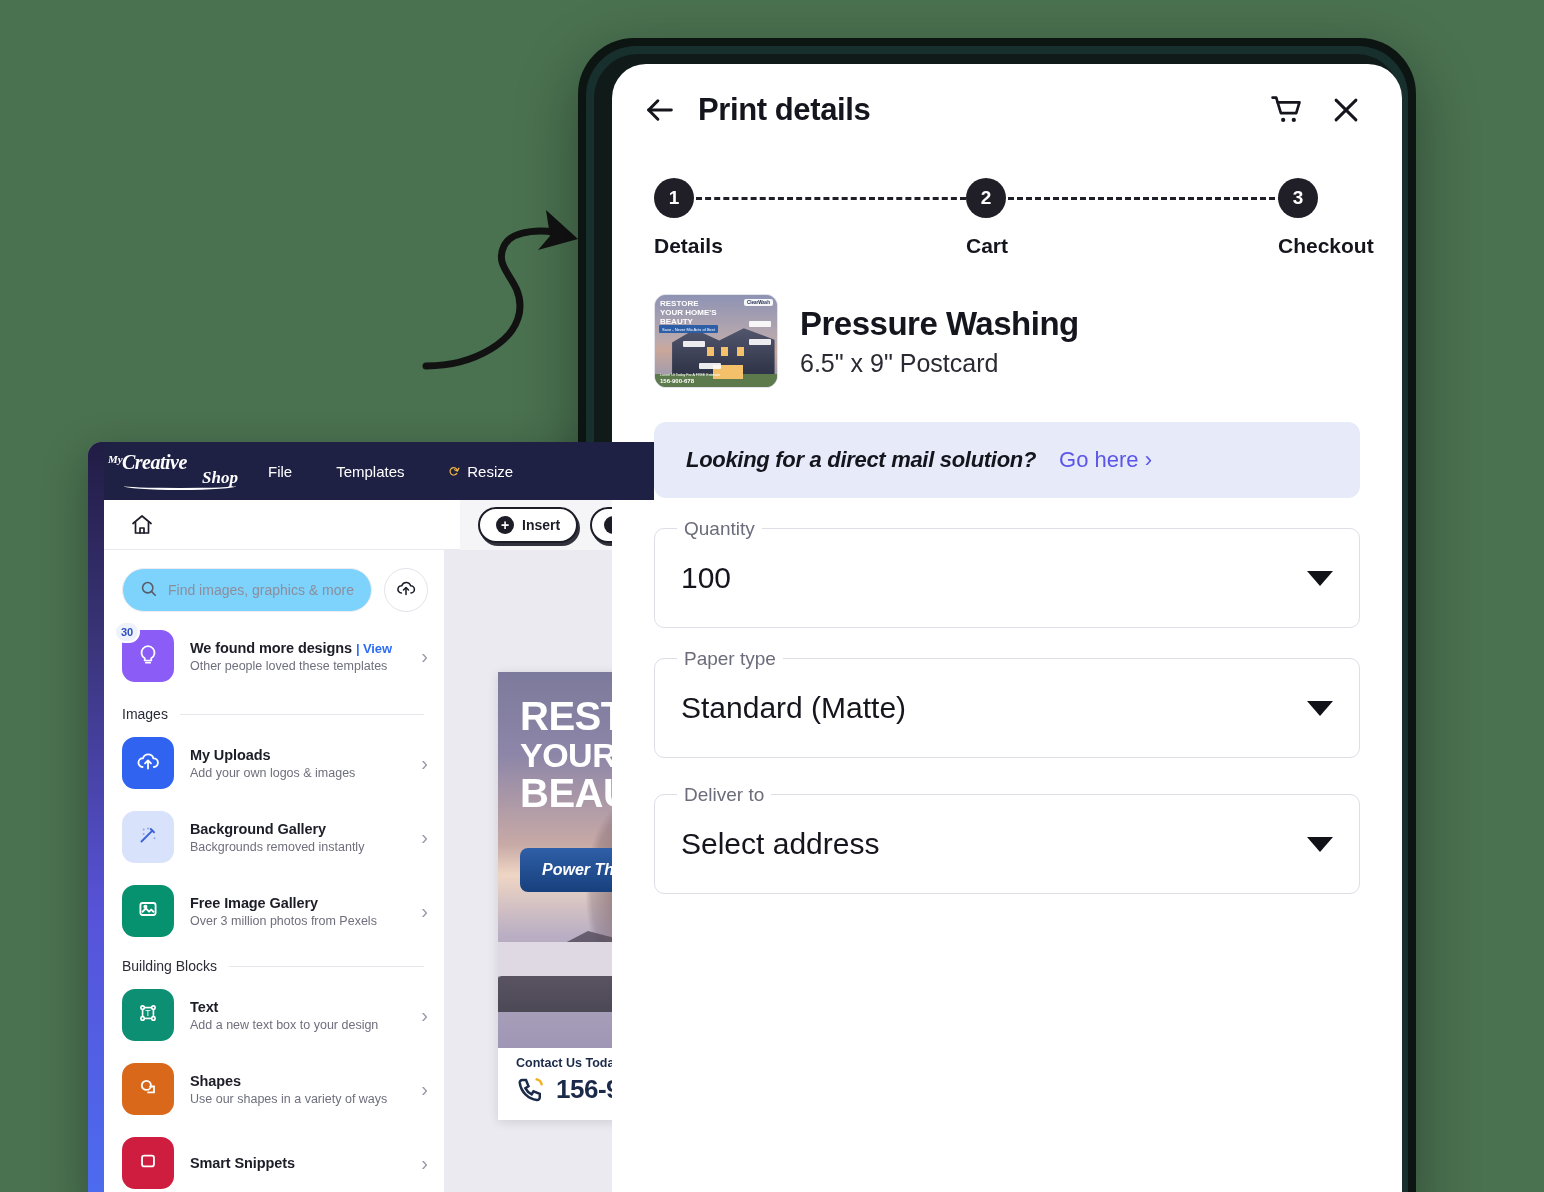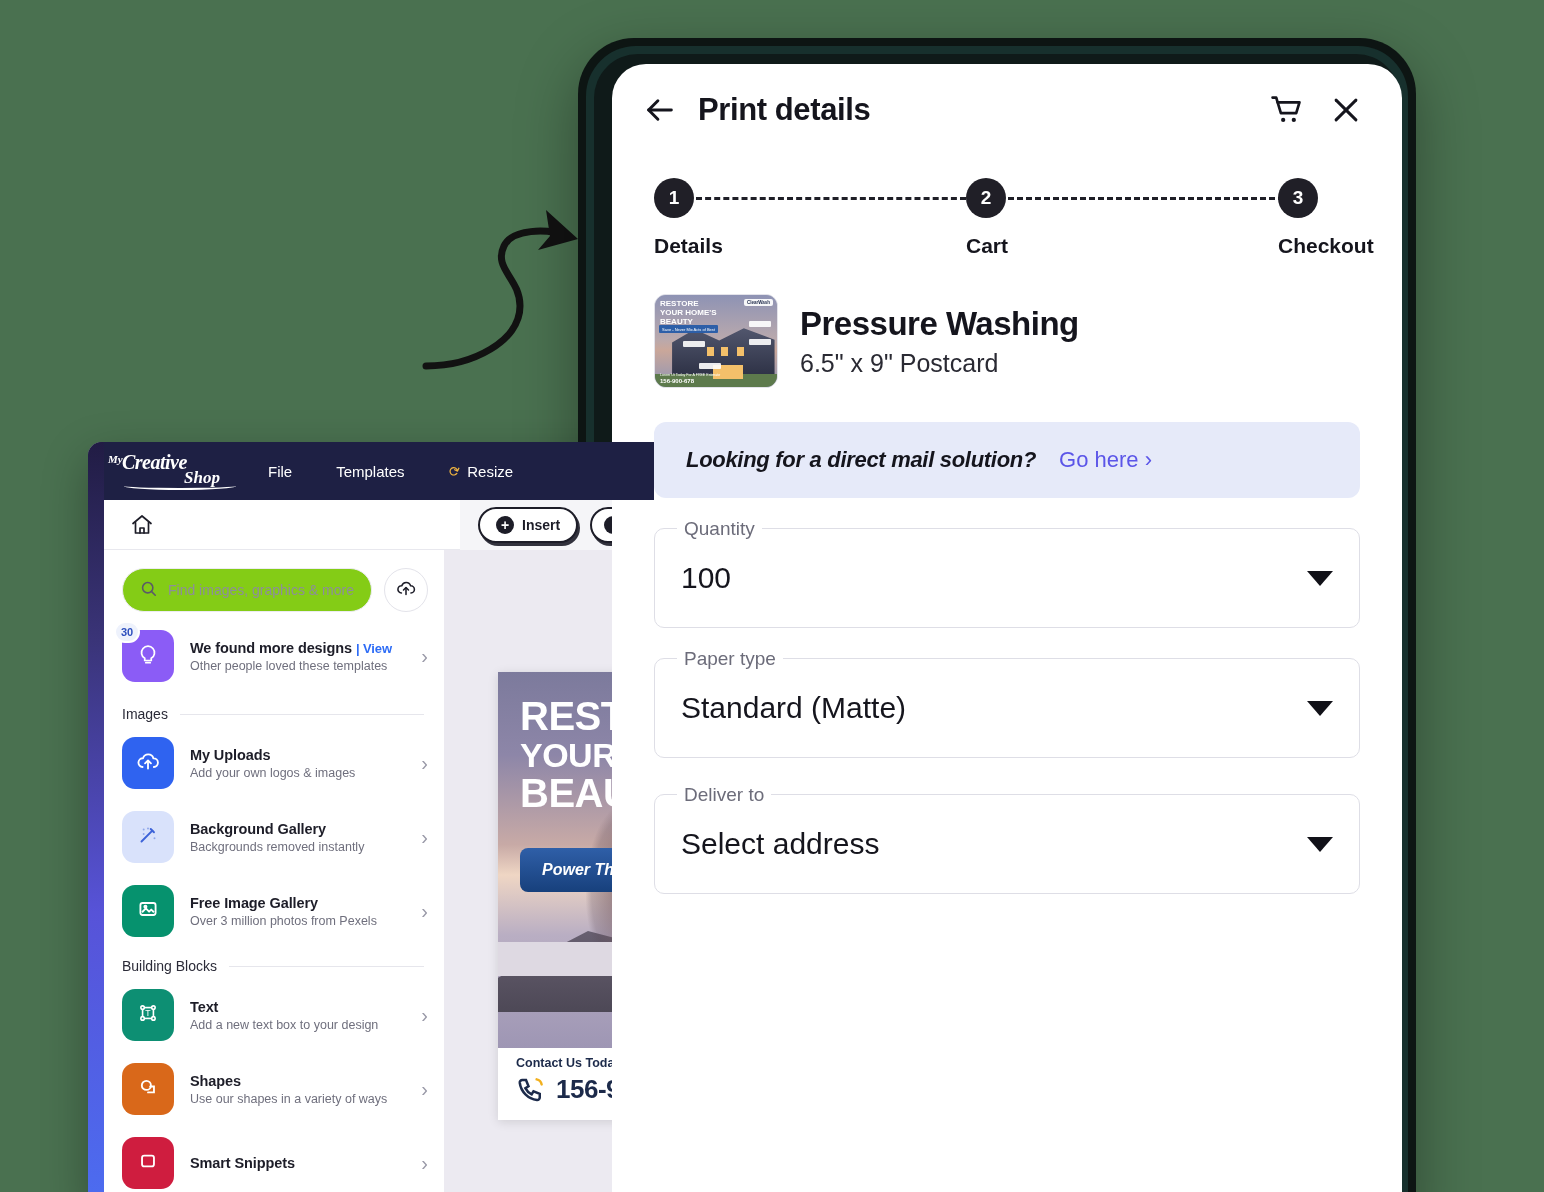--- a/index.html
+++ b/index.html
@@ -41,21 +41,21 @@
     font-family: "Liberation Serif", serif;
     font-size: 11px; font-style: italic; font-weight: 700;
   }
   .mcs-logo .l-creative {
     position: absolute; left: 16px; top: 1px;
     font-family: "Liberation Serif", serif;
     font-size: 20px; font-style: italic; font-weight: 700;
     letter-spacing: -0.5px;
   }
   .mcs-logo .l-shop {
-    position: absolute; left: 78px; top: 18px;
+    position: absolute; left: 96px; top: 18px;
     font-family: "Liberation Serif", serif;
     font-size: 17px; font-style: italic; font-weight: 700;
   }
   .mcs-logo .l-swoosh {
     position: absolute; left: 18px; top: 32px; width: 112px; height: 8px;
     border-bottom: 2px solid #fff;
     border-radius: 0 0 60% 60%;
   }
   .topnav-item {
     color: #fff; font-size: 15px; font-weight: 500;
@@ -90,21 +90,21 @@
     font-size: 14px; font-weight: 700; line-height: 1;
   }
   .btn-pill-2 { width: 46px; justify-content: center; padding: 0; }
 
   .app-sidebar {
     position: absolute; left: 16px; top: 108px; width: 340px; bottom: 0;
     background: #fff; padding: 18px 0 0 0; z-index: 3; overflow: hidden;
   }
   .search-row { display: flex; align-items: center; gap: 12px; padding: 0 16px 0 18px; }
   .search-box {
-    flex: 1; height: 44px; border-radius: 22px; background: #84cc16;
+    flex: 1; height: 44px; border-radius: 22px; background: #7dd3fc;
     border: 1px solid #ececf2;
     display: flex; align-items: center; gap: 10px; padding: 0 16px;
   }
   .search-box input {
     border: none; outline: none; background: transparent;
     font-family: "Liberation Sans", sans-serif; font-size: 14px; color: #5a5a68; width: 100%;
   }
   .search-box input::placeholder { color: #8d8d9b; }
   .upload-btn {
     width: 44px; height: 44px; border-radius: 50%; border: 1px solid #e3e3ea;

